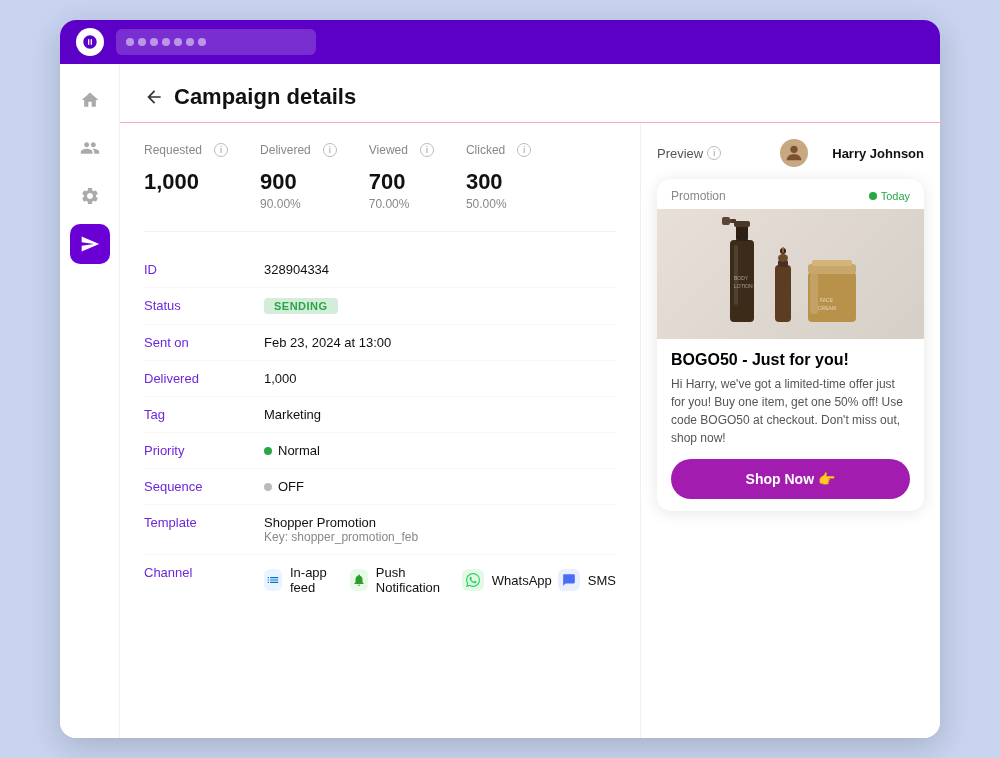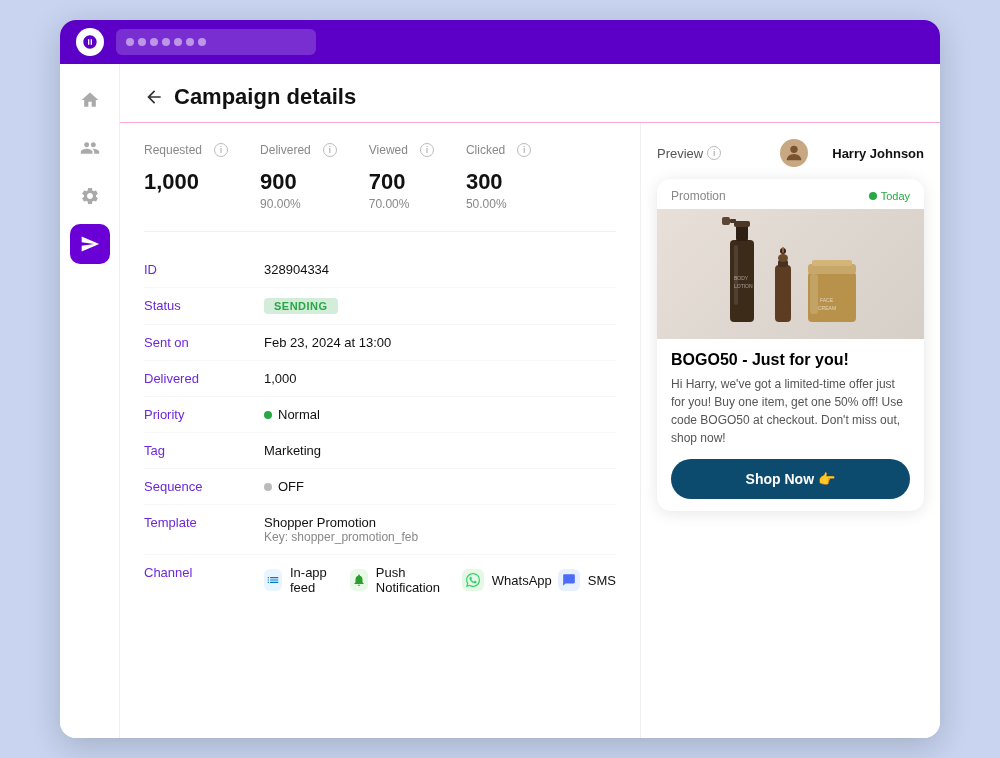--- a/index.html
+++ b/index.html
@@ -317,21 +317,21 @@
       color: #000000;
       margin-bottom: 6px;
     }
     .message-text {
       font-size: 12px;
       color: #555;
       line-height: 1.5;
       margin-bottom: 12px;
     }
     .shop-btn {
-      background: #0c4a6e;
+      background: #a21caf;
       color: #fff;
       border-radius: 50px;
       padding: 12px 0;
       text-align: center;
       font-size: 14px;
       font-weight: 600;
       cursor: pointer;
       width: 100%;
       display: flex;
       align-items: center;
@@ -451,29 +451,29 @@
             </div>
             <div class="detail-row">
               <div class="detail-label">Sent on</div>
               <div class="detail-value">Feb 23, 2024 at 13:00</div>
             </div>
             <div class="detail-row">
               <div class="detail-label">Delivered</div>
               <div class="detail-value">1,000</div>
             </div>
             <div class="detail-row">
+              <div class="detail-label">Tag</div>
+              <div class="detail-value">Marketing</div>
+            </div>
+            <div class="detail-row">
               <div class="detail-label">Priority</div>
               <div class="detail-value" style="display:flex;align-items:center;gap:6px;">
                 <span class="dot-indicator" style="background:#28a745;"></span>
                 <span>Normal</span>
               </div>
-            </div>
-            <div class="detail-row">
-              <div class="detail-label">Tag</div>
-              <div class="detail-value">Marketing</div>
             </div>
             <div class="detail-row">
               <div class="detail-label">Sequence</div>
               <div class="detail-value" style="display:flex;align-items:center;gap:6px;">
                 <span class="dot-indicator" style="background:#bbb;"></span>
                 <span>OFF</span>
               </div>
             </div>
             <div class="detail-row">
               <div class="detail-label">Template</div>

